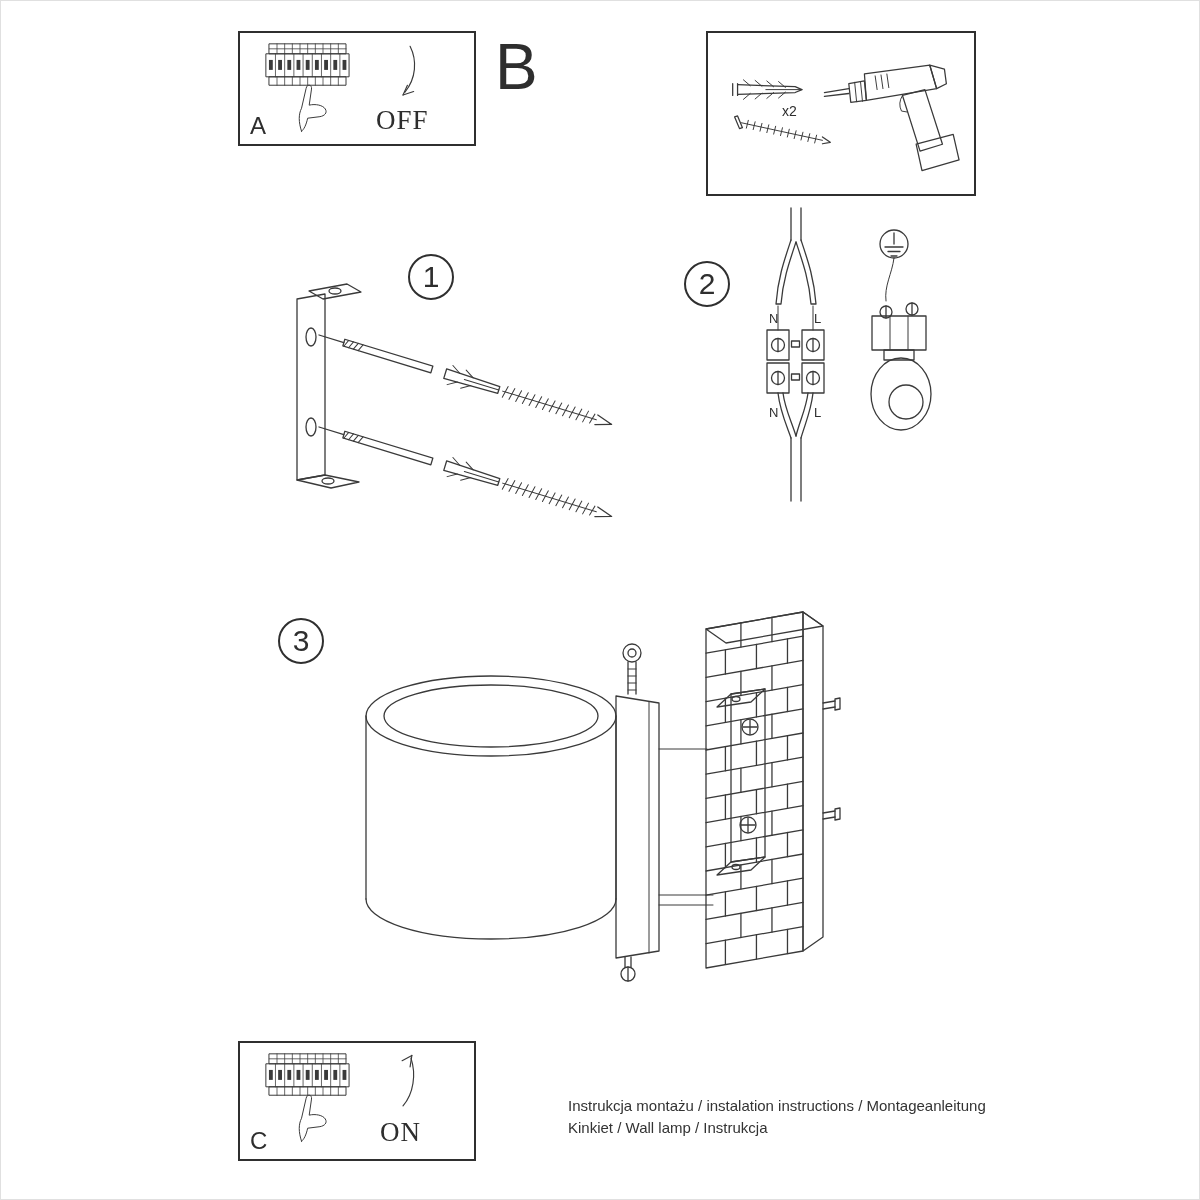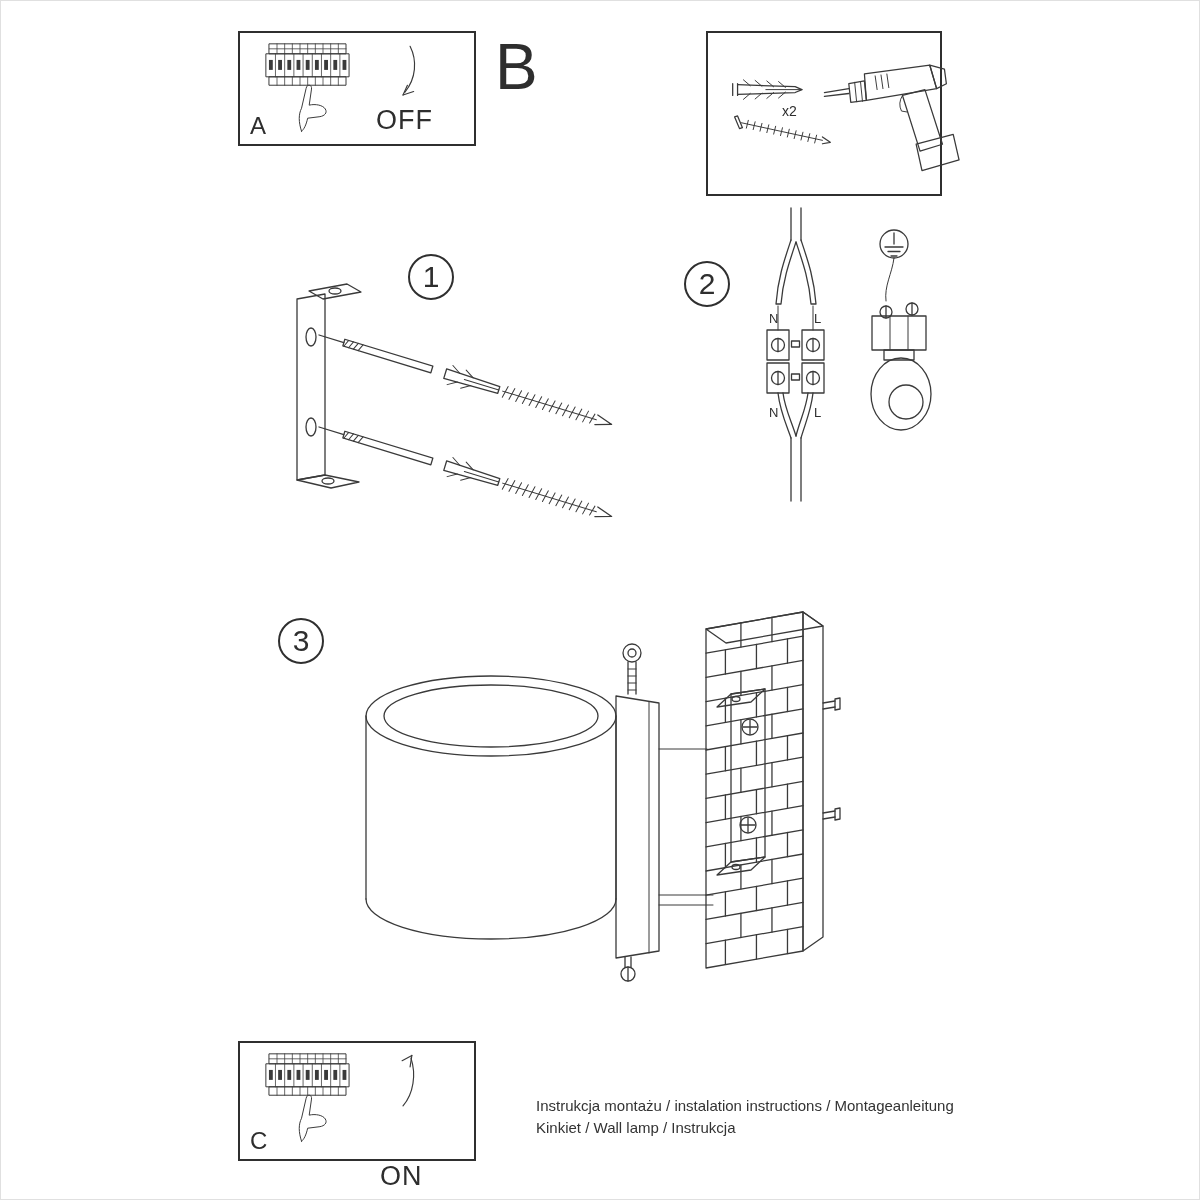--- a/index.html
+++ b/index.html
@@ -9,25 +9,25 @@
     border:1px solid #e0e0e0;box-sizing:border-box;overflow:hidden;
   }
   .panel{position:absolute;border:2px solid #2f2f2f;background:#fff;box-sizing:border-box;}
   .abs{position:absolute;}
   .circle-num{
     position:absolute;width:46px;height:46px;border:2px solid #2f2f2f;border-radius:50%;
     display:flex;align-items:center;justify-content:center;font-size:30px;color:#2e2e2e;
     box-sizing:border-box;background:#fff;
   }
   .corner-label{position:absolute;left:10px;bottom:4px;font-size:24px;color:#2e2e2e;}
-  .state-label{position:absolute;font-size:27px;letter-spacing:1px;color:#2e2e2e;}
+  .state-label{position:absolute;font-size:27px;letter-spacing:1px;color:#2e2e2e;font-family:Liberation Serif, serif;}
   .big-letter{position:absolute;font-size:64px;color:#2e2e2e;line-height:1;}
   .wire-label{position:absolute;font-size:13px;color:#2e2e2e;}
   .qty-label{position:absolute;font-size:14px;color:#2e2e2e;}
-  .footer-text{position:absolute;font-size:15px;color:#333;line-height:22px;white-space:nowrap;}
+  .footer-text{position:absolute;font-size:15px;color:#333;line-height:22px;white-space:nowrap;margin-left:32px;}
   svg{display:block;}
   svg *{stroke:#3a3a3a;fill:none;stroke-width:1.3;stroke-linecap:round;stroke-linejoin:round;}
   svg .ink{fill:#3a3a3a;stroke:none;}
   svg .thin{stroke-width:1;}
 </style>
 </head>
 <body>
 
 <div id="page">
 
@@ -82,21 +82,21 @@
         <path d="M18,61 L30,57"></path>
           <path d="M18,61 L23,50"></path>
       </svg>
     </div>
     <div class="state-label" style="left:136px;top:72px;">OFF</div>
     <div class="corner-label">A</div>
   </div>
 
   <div class="big-letter" style="left:494px;top:34px;">B</div>
 
-  <div class="panel" style="left:705px;top:30px;width:236px;height:165px;">
+  <div class="panel" style="left:705px;top:30px;width:270px;height:165px;">
     <div class="abs" style="left:0;top:0;">
       <svg viewBox="0 0 270 165" width="266" height="161">
 
         <g>
           <line x1="24" y1="52" x2="24" y2="64"></line>
             <line x1="29" y1="52" x2="29" y2="64"></line>
           <path d="M29,53 L88,55 L95,58 L88,61 L29,63"></path>
           <line x1="58" y1="58" x2="95" y2="58" class="thin"></line>
           <path class="thin" d="M42,54 L35,48 M54,54.6 L47,48.6 M66,55.2 L59,49.2 M78,55.8 L71,49.8"></path>
           <path class="thin" d="M42,62 L35,68 M54,61.6 L47,67.6 M66,61 L59,67 M78,60.6 L71,66.6"></path>
@@ -389,20 +389,20 @@
         <path d="M62,120 C58,108 58,98 62,90 L68,64 C69,58 76,59 75,65 L72,86 C80,84 90,86 93,91 C96,96 92,100 86,101 L70,103 C68,112 65,118 62,120 Z"></path>
       </svg>
     </div>
     <div class="abs" style="left:146px;top:8px;">
       <svg viewBox="0 0 36 70" width="34" height="62">
         <path d="M18,62 C30,48 33,26 27,8"></path>
         <path d="M28,5 L17,11"></path>
           <path d="M28,5 L26,18"></path>
       </svg>
     </div>
-    <div class="state-label" style="left:140px;top:74px;margin-top:44px;">ON</div>
+    <div class="state-label" style="left:140px;top:74px;">ON</div>
     <div class="corner-label">C</div>
   </div>
 
   <div class="footer-text" style="left:535px;top:1094px;">Instrukcja montażu / instalation instructions / Montageanleitung</div>
   <div class="footer-text" style="left:535px;top:1116px;">Kinkiet / Wall lamp / Instrukcja</div>
 
 </div>
 
 </body></html>

